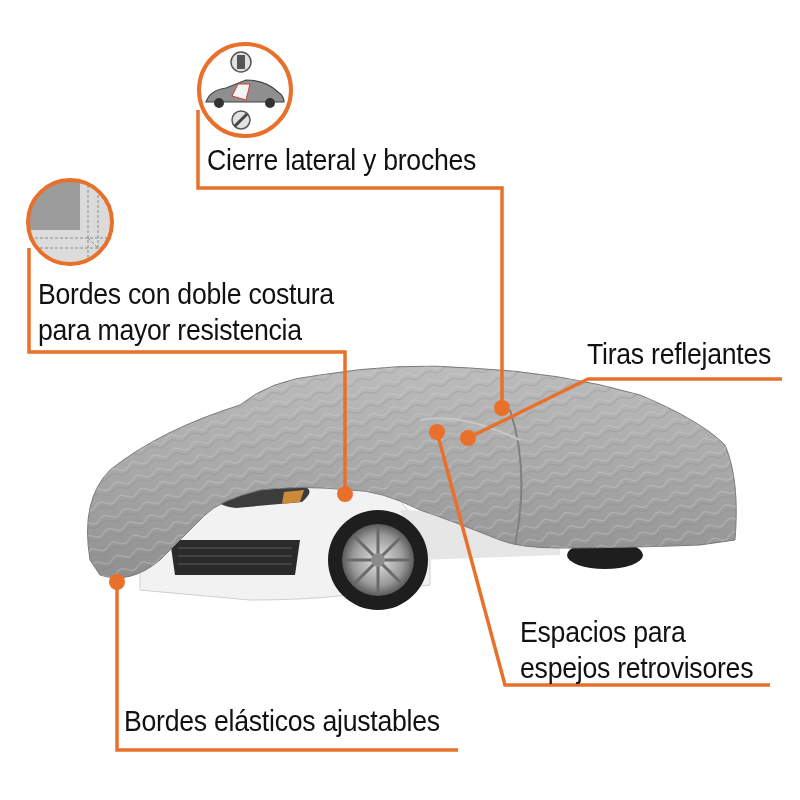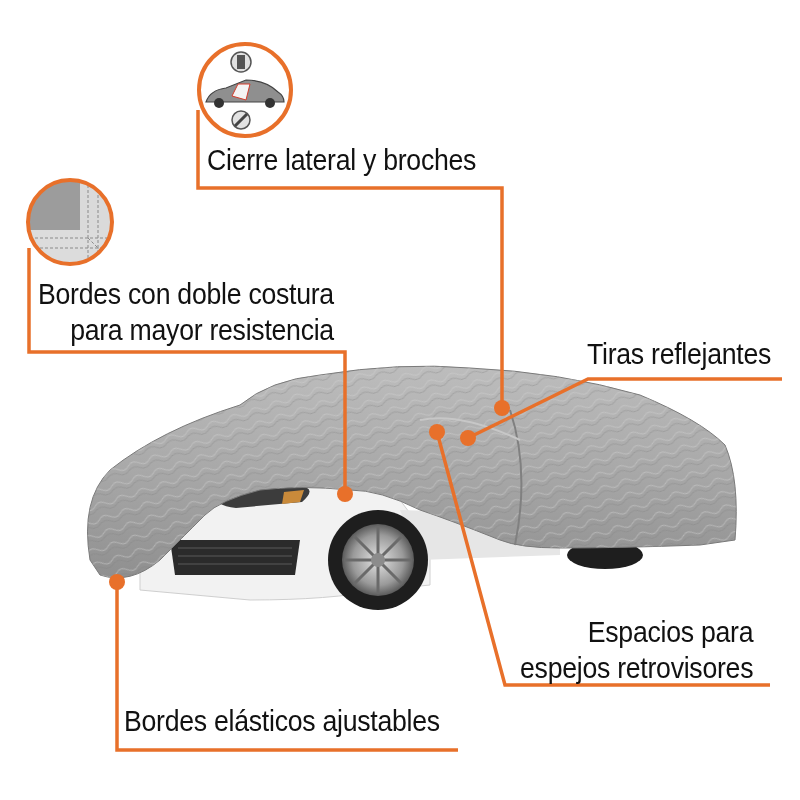--- a/index.html
+++ b/index.html
@@ -1,18 +1,18 @@
 <!DOCTYPE html>
 <html><head>
   <meta charset="utf-8">
   <style>
     html, body { margin: 0; padding: 0; background: #ffffff; }
     body { width: 800px; height: 800px; position: relative; overflow: hidden;
            font-family: "Liberation Sans", "DejaVu Sans", sans-serif; }
-    .canvas { position: absolute; left: 0; top: 0; width: 640px; height: 800px; text-align: right; }
+    .canvas { position: absolute; left: 0; top: 0; width: 640px; height: 800px; }
     svg.layer { position: absolute; left: 0; top: 0; width: 800px; height: 800px; }
     .label { position: absolute; color: #111111; font-size: 29px; line-height: 36px;
              letter-spacing: -0.3px; font-family: "Liberation Sans", sans-serif;
              transform: scaleX(0.92); transform-origin: left top; white-space: nowrap; }
     .label span { display: block; }
   </style>
 </head>
 <body>
 
 <div class="canvas">

